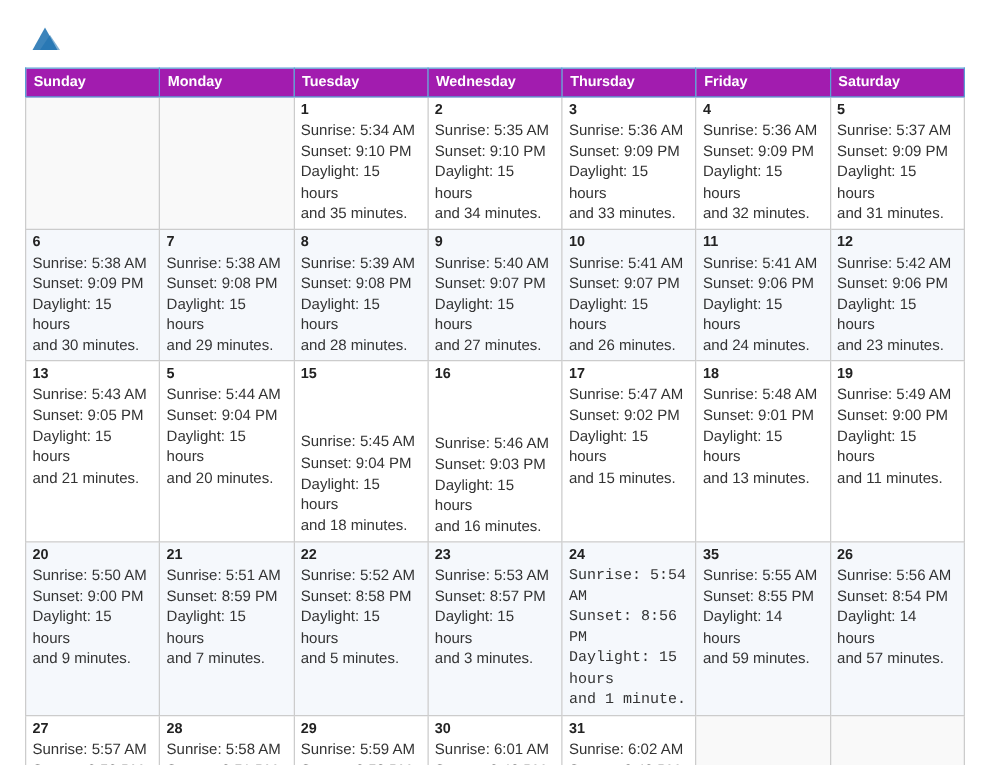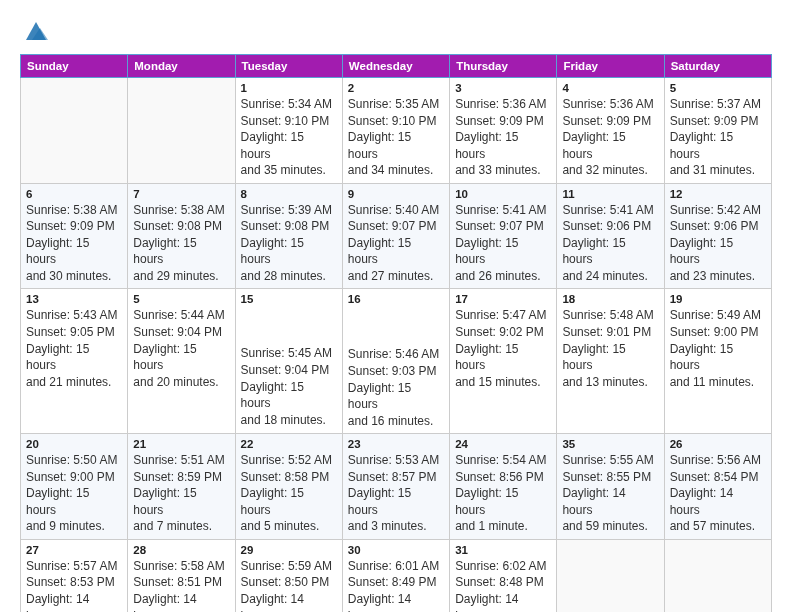--- a/index.html
+++ b/index.html
@@ -298,21 +298,21 @@
           </td>
           <td>
             <span class="day-num">23</span>
             <div class="day-detail" style="white-space: pre-line;">Sunrise: 5:53 AM
 Sunset: 8:57 PM
 Daylight: 15 hours
 and 3 minutes.</div>
           </td>
           <td>
             <span class="day-num">24</span>
-            <div class="day-detail" style="white-space: pre-line;">Sunrise: 5:54 AM
+            <div class="day-detail" style="white-space: pre-line; font-family: Liberation Mono, monospace;">Sunrise: 5:54 AM
 Sunset: 8:56 PM
 Daylight: 15 hours
 and 1 minute.</div>
           </td>
           <td>
             <span class="day-num">35</span>
             <div class="day-detail" style="white-space: pre-line;">Sunrise: 5:55 AM
 Sunset: 8:55 PM
 Daylight: 14 hours
 and 59 minutes.</div>

